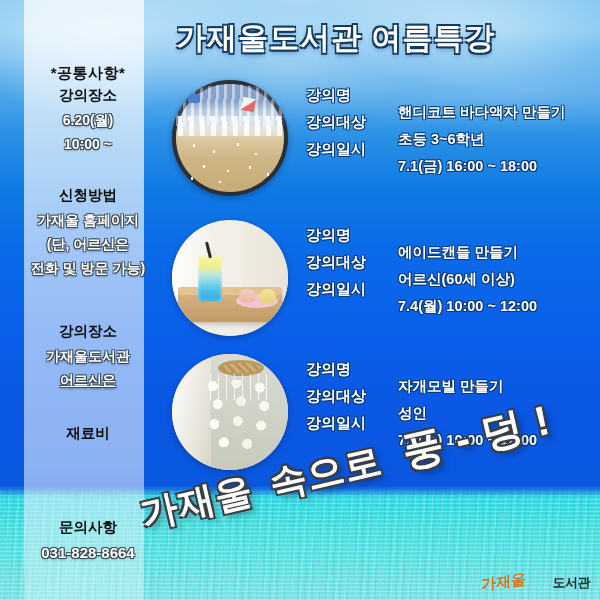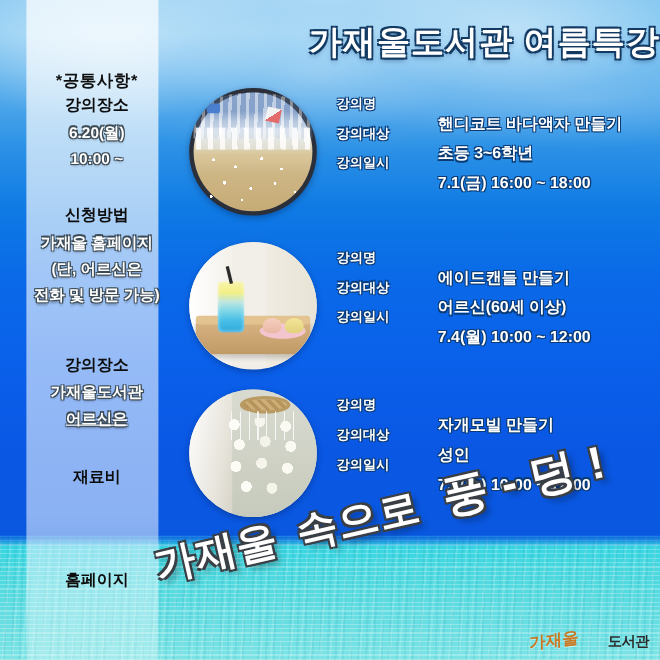--- a/index.html
+++ b/index.html
@@ -100,21 +100,21 @@
     text-shadow:
       -1px -1px 0 #3d4b55, 1px -1px 0 #3d4b55,
       -1px  1px 0 #3d4b55, 1px  1px 0 #3d4b55,
        0 2px 2px rgba(0,0,0,.30);
   }
   .sb-val.u{ text-decoration:underline; }
 
   
   .poster-title{
     position:absolute; left:176px; top:18px; width:424px;
-    text-align:right;
+    text-align:left;
     font-size:30px; font-weight:bold; letter-spacing:1px;
     color:#ffffff;
     text-shadow:
       -1.6px -1.6px 0 #123a63, 1.6px -1.6px 0 #123a63,
       -1.6px  1.6px 0 #123a63, 1.6px  1.6px 0 #123a63,
        0 3px 5px rgba(0,40,90,.45);
   }
 
   
   .row{ position:absolute; left:0; width:600px; height:120px; }
@@ -248,21 +248,21 @@
       radial-gradient(7px 7px at 76% 60%, #fbfaf2 70%, transparent 72%),
       radial-gradient(7px 7px at 28% 82%, #fdfdf7 70%, transparent 72%),
       radial-gradient(7px 7px at 58% 84%, #f5f4eb 70%, transparent 72%);
   }
 
   
   .fields{ position:absolute; left:306px; top:8px; width:294px; }
   .field{ position:relative; height:27px; }
   .f-label{
     position:absolute; left:0; top:0;
-    font-size:12px; font-weight:bold; color:#fff;
+    font-size:15px; font-weight:bold; color:#fff;
     text-shadow:-1px -1px 0 #0b3b74, 1px -1px 0 #0b3b74,
                 -1px 1px 0 #0b3b74, 1px 1px 0 #0b3b74;
   }
   .f-value{
     position:absolute; left:92px; top:17px;
     font-size:14.5px; font-weight:bold; color:#fff;
     text-shadow:-1px -1px 0 #0b3b74, 1px -1px 0 #0b3b74,
                 -1px 1px 0 #0b3b74, 1px 1px 0 #0b3b74;
     white-space:nowrap;
   }
@@ -324,21 +324,22 @@
     <div class="sb-val" style="top:212px">가재울 홈페이지</div>
     <div class="sb-val" style="top:236px">(단, 어르신은</div>
     <div class="sb-val" style="top:260px">전화 및 방문 가능)</div>
 
     <div class="sb-label" style="top:322px">강의장소</div>
     <div class="sb-val" style="top:348px">가재울도서관</div>
     <div class="sb-val u" style="top:372px">어르신은</div>
 
     <div class="sb-label" style="top:424px">재료비</div>
 
-    <div class="sb-label" style="top:518px">홈페이지</div>
+    <div class="sb-label" style="top:518px">문의사항</div>
+    <div class="sb-val" style="top:544px;font-size:15px">031-828-8664</div>
   </div>
 
   <div class="poster-title">가재울도서관 여름특강</div>
 
   <div class="row row-1">
     <div class="thumb ph1">
       <div class="disc"></div>
         <div class="waves"></div>
         <div class="foam"></div>
       <div class="sand-dots"></div>

